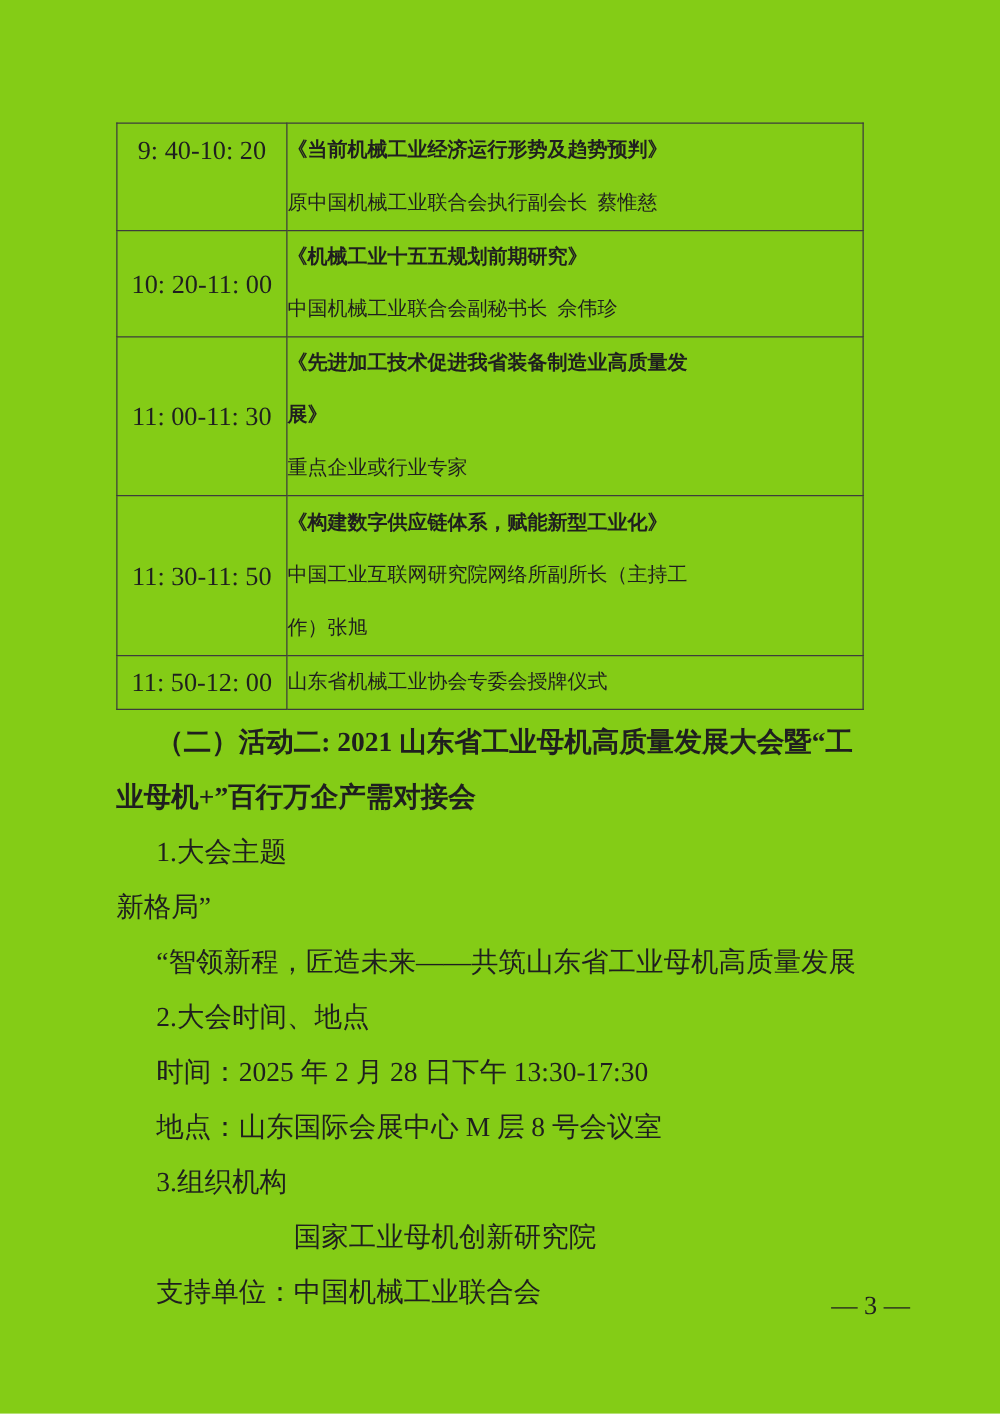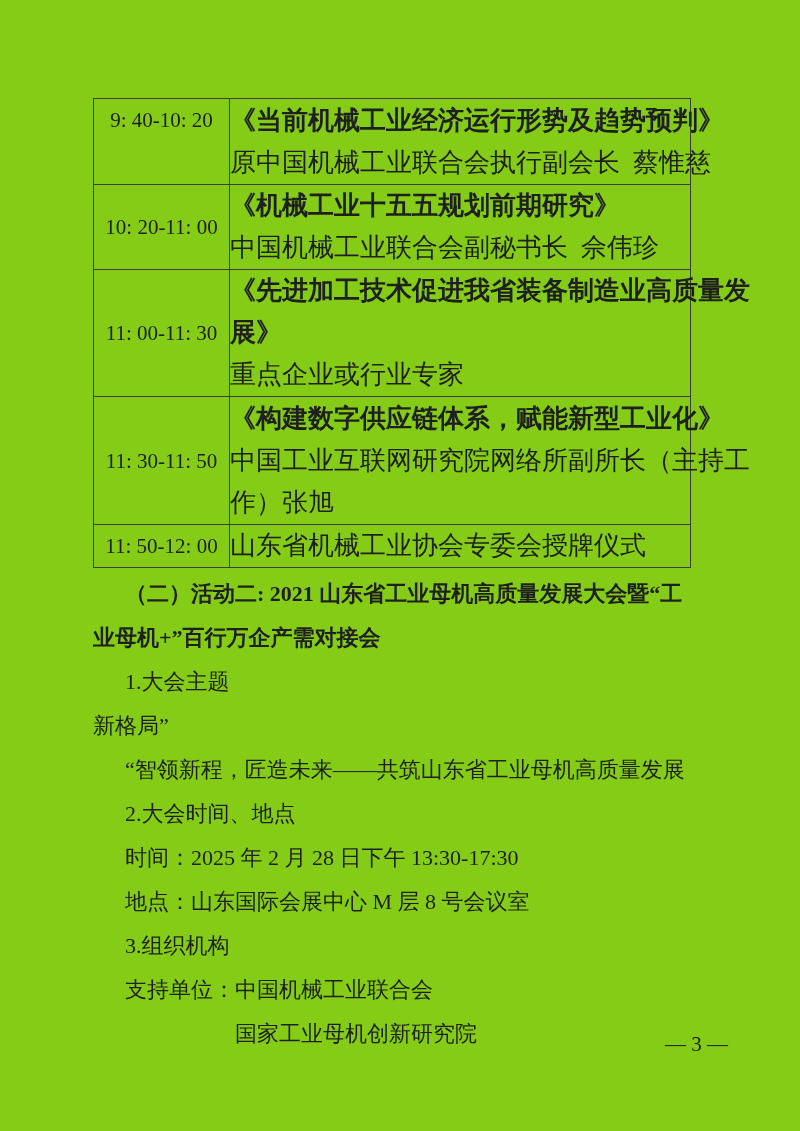--- a/index.html
+++ b/index.html
@@ -43,21 +43,21 @@
     text-align: center;
     font-size: 21px;
     line-height: 42px;
     white-space: pre;
   }
   tr.r0 td.time { vertical-align: top; }
 
   td.content {
     padding-left: 11px;
     padding-right: 4px;
-    font-size: 26px;
+    font-size: 16px;
   }
   .cell-line {
     line-height: 42px;
     white-space: pre;
   }
   .bold { font-weight: 700; }
 
   
   .body-text {
     position: absolute;
@@ -134,19 +134,19 @@
   <div class="body-text">
       <div class="body-line ind1 bold">（二）活动二: 2021 山东省工业母机高质量发展大会暨“工</div>
       <div class="body-line ind0 bold">业母机+”百行万企产需对接会</div>
       <div class="body-line ind1">1.大会主题</div>
       <div class="body-line ind0">新格局”</div>
       <div class="body-line ind1">“智领新程，匠造未来——共筑山东省工业母机高质量发展</div>
       <div class="body-line ind1">2.大会时间、地点</div>
       <div class="body-line ind1">时间：2025 年 2 月 28 日下午 13:30-17:30</div>
       <div class="body-line ind1">地点：山东国际会展中心 M 层 8 号会议室</div>
       <div class="body-line ind1">3.组织机构</div>
+      <div class="body-line ind2">国家工业母机创新研究院</div>
       <div class="body-line ind1">支持单位：中国机械工业联合会</div>
-      <div class="body-line ind2">国家工业母机创新研究院</div>
     </div>
 
   <div class="page-number">— 3 —</div>
 
 </div>
 
 </body></html>

